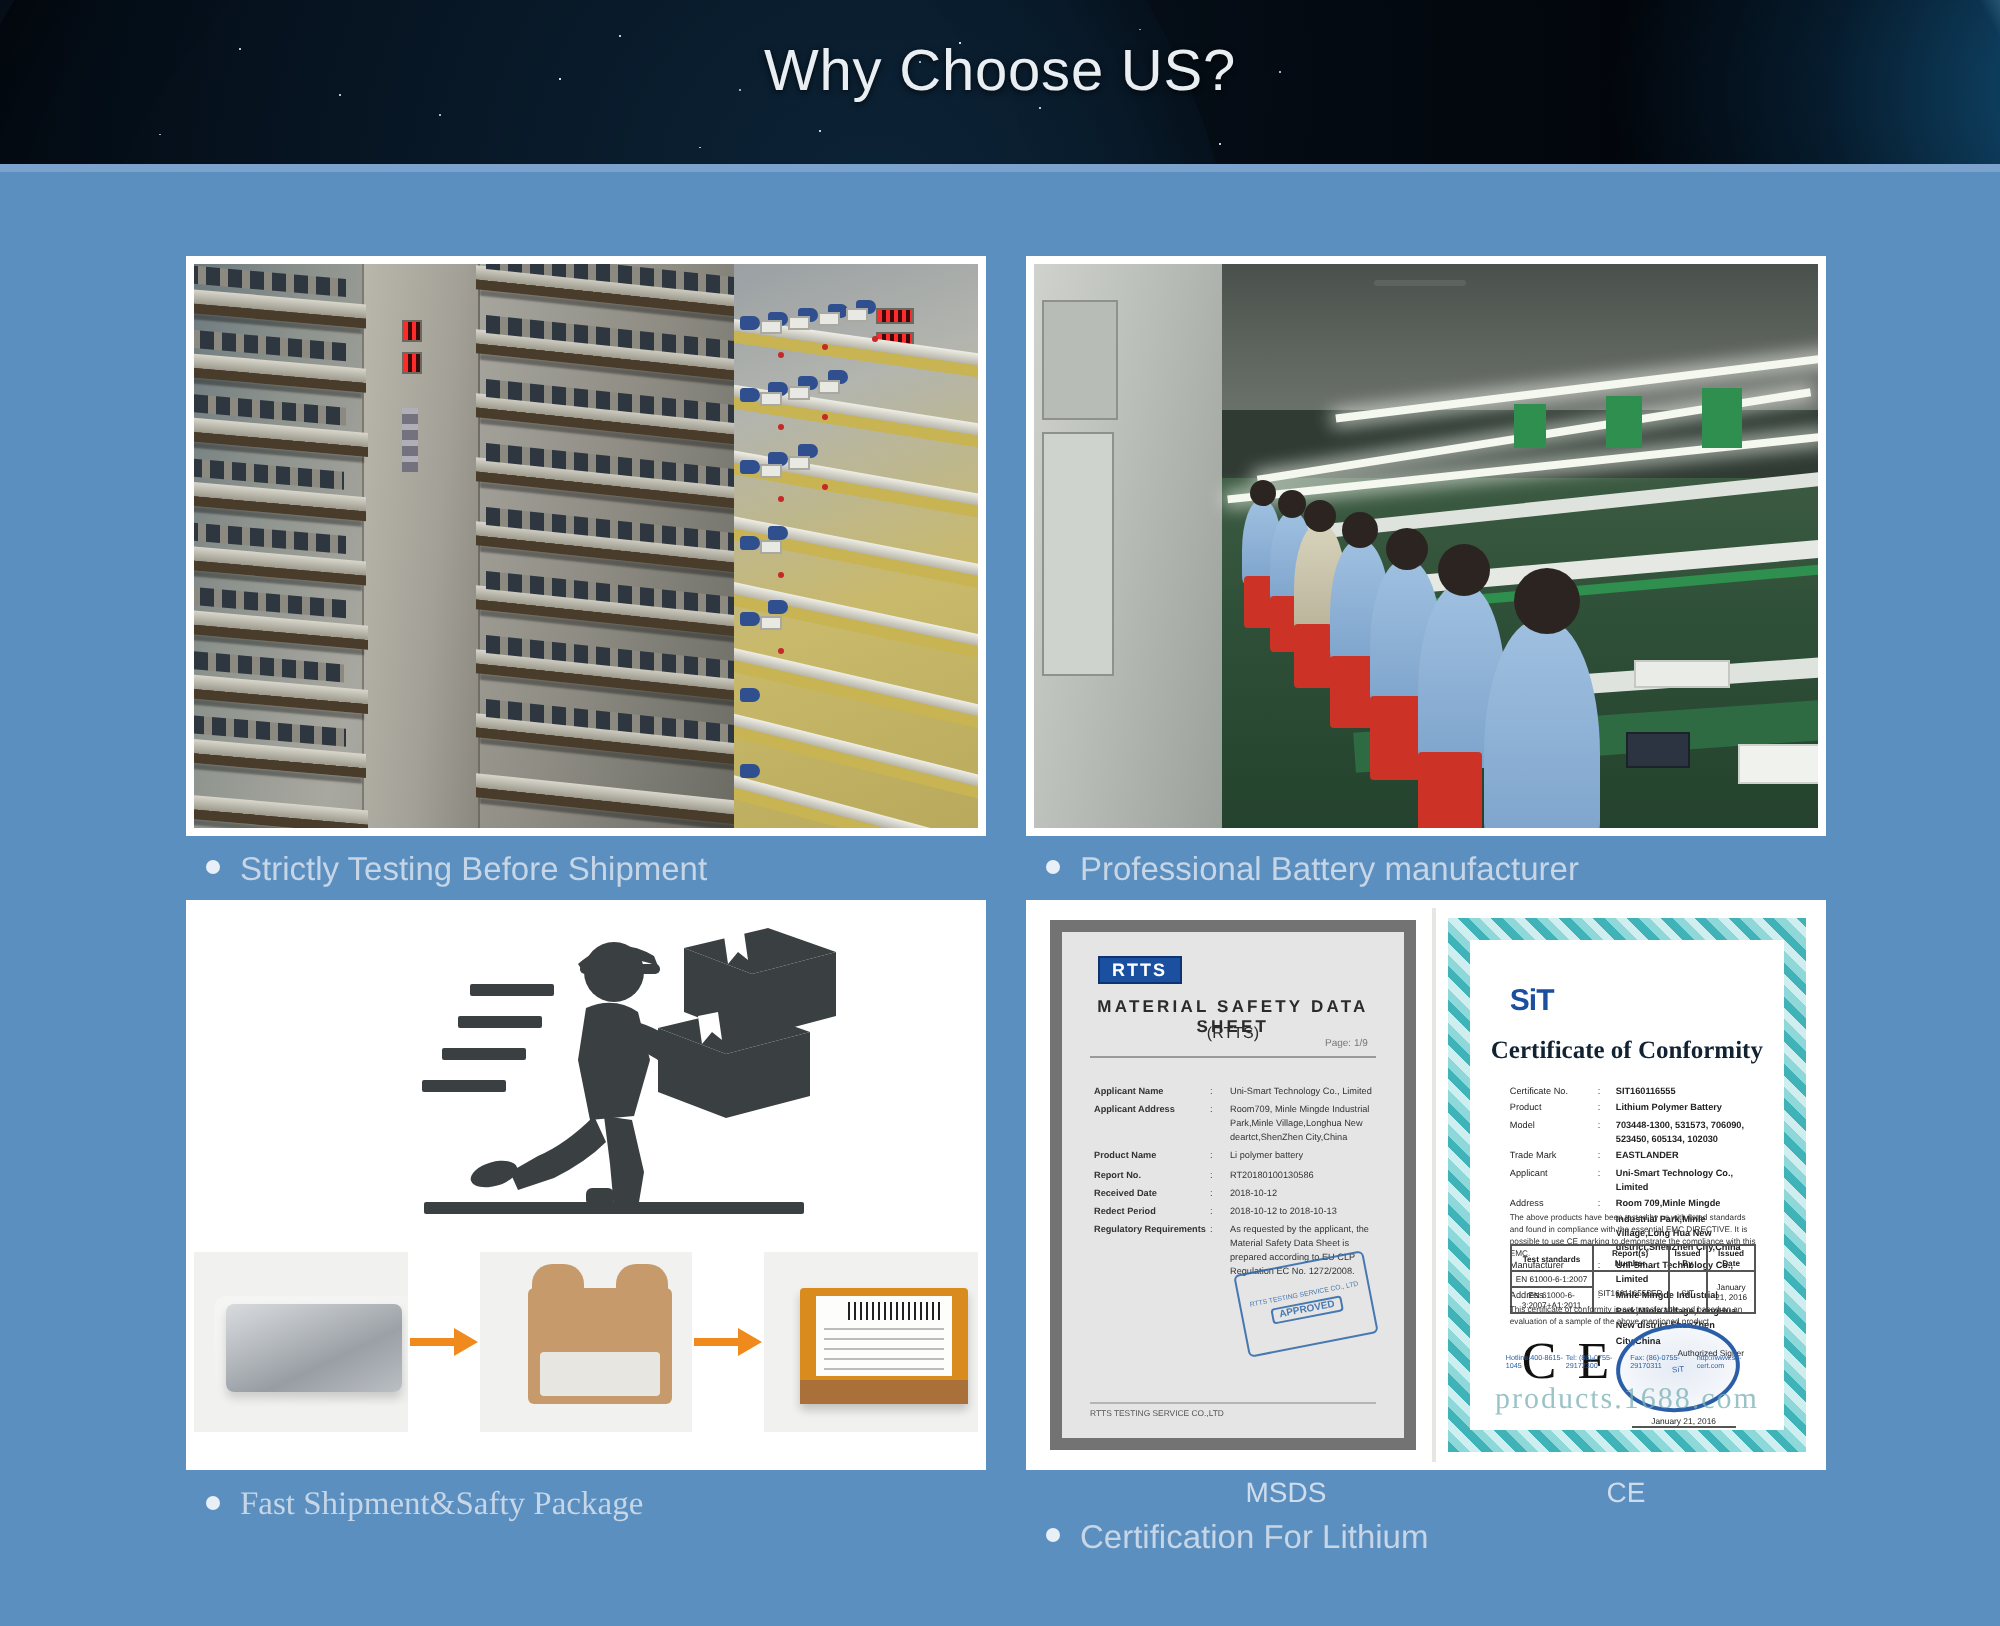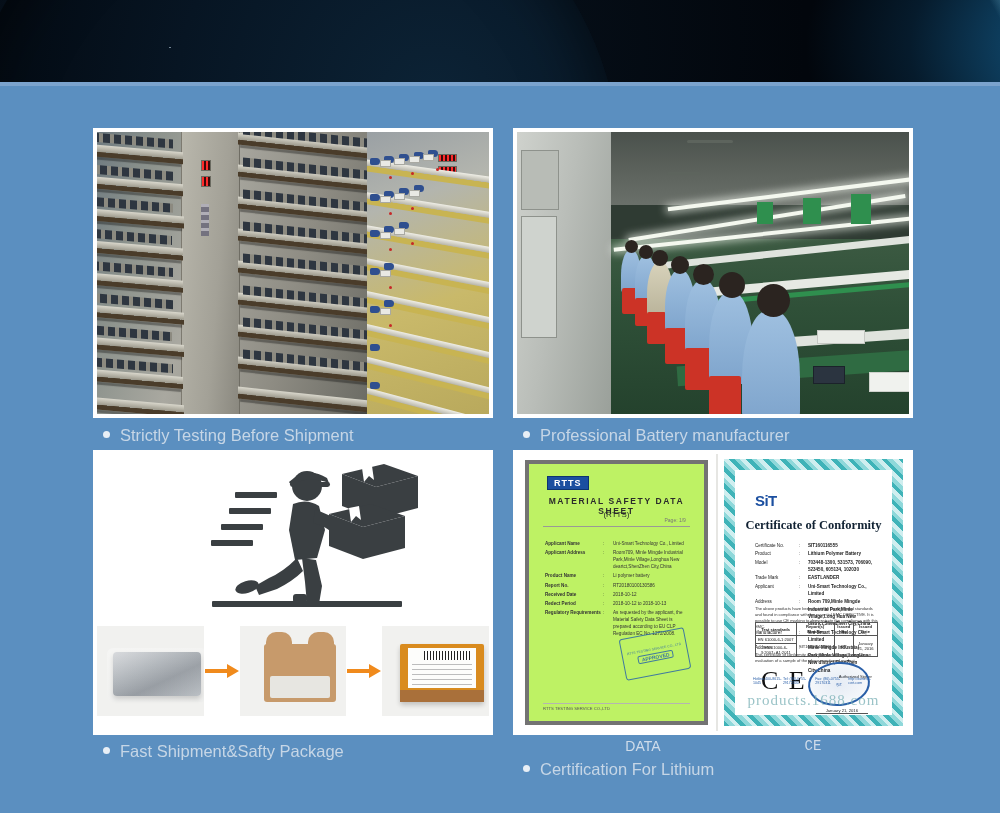--- a/index.html
+++ b/index.html
@@ -114,21 +114,21 @@
     background:repeating-linear-gradient(90deg,#222 0 1px,#fff 1px 3px);}
   .box-ship .lines{position:absolute;left:4px;top:14px;right:4px;bottom:3px;
     background:repeating-linear-gradient(0deg,#bdbdbd 0 1px,transparent 1px 5px);}
   .box-ship .base{position:absolute;left:0;right:0;bottom:0;height:12px;background:#a9703a;}
 
   
   .certs{position:absolute;inset:0;background:#f3f3f1;display:flex;}
   .cert{position:relative;height:100%;overflow:hidden;background:#ffffff;}
   .msds{width:51%;border-right:2px solid #e6e6e3;}
   .ce{width:49%;}
-  .msds-page{position:absolute;left:8px;top:6px;right:8px;bottom:6px;background:#bef264;border:4px solid #737373;}
+  .msds-page{position:absolute;left:8px;top:6px;right:8px;bottom:6px;background:#e5e5e5;border:6px solid #737373;}
   .rtts{position:absolute;left:18px;top:12px;padding:1px 6px;background:#1b4fa0;color:#fff;
     font-size:9px;font-weight:bold;letter-spacing:1px;border:1px solid #0d3470;}
   .msds-title{position:absolute;left:0;right:0;top:32px;text-align:center;color:#2b2b2b;
     font-size:8.5px;letter-spacing:1.6px;font-weight:bold;}
   .msds-sub{position:absolute;left:0;right:0;top:46px;text-align:center;color:#2b2b2b;font-size:8px;}
   .msds-rule{position:absolute;left:14px;right:14px;top:62px;height:1px;background:#9a9a96;}
   .msds-page-no{position:absolute;right:18px;top:53px;font-size:5px;color:#777;}
   .msds-fields{position:absolute;left:16px;right:12px;top:76px;font-size:4.6px;color:#333;line-height:1.55;}
   .msds-fields .row{display:flex;margin-bottom:2px;}
   .msds-fields .k{width:58px;font-weight:bold;flex:none;}
@@ -175,20 +175,21 @@
 </head>
 <body>
 
 <div class="page">
 
   <div class="banner">
     <div class="space"></div>
     <div class="earth"></div>
     <div class="limb"></div>
     <div class="stars"></div>
+    <div class="banner-title">Why Choose US?</div>
   </div>
   <div class="banner-underline"></div>
 
   <div class="grid">
 
     <div class="cell" style="left:513px;top:42px;width:400px;height:290px;">
       <div class="photo" style="left:0;top:0;width:400px;height:290px;">
         <div class="fac">
           <div class="ceil"></div>
           <div class="floor"></div>
@@ -436,21 +437,21 @@
                 <div class="label">
                     <div class="barcode"></div>
                     <div class="lines"></div>
                   </div>
                 <div class="base"></div>
               </div>
             </div>
           </div>
         </div>
       </div>
-      <div class="caption" style="left:10px;top:292px;">
+      <div class="caption" style="left:10px;top:292px;font-family:Liberation Serif, serif;">
         <span class="bullet"></span><span>Fast Shipment&amp;Safty Package</span>
       </div>
     </div>
 
     <div class="cell" style="left:513px;top:364px;width:400px;height:285px;">
       <div class="photo" style="left:0;top:0;width:400px;height:285px;">
         <div class="certs">
 
           <div class="cert msds">
             <div class="msds-page">
@@ -584,22 +585,22 @@
                 <span>Tel: (86)-0755-29172300</span>
                 <span>Fax: (86)-0755-29170311</span>
                 <span>http://www.sit-cert.com</span>
               </div>
               <div class="watermark">products.1688.com</div>
             </div>
           </div>
         </div>
       </div>
 
-      <div class="cert-label" style="left:60px;top:288px;width:140px;">DATA</div>
-      <div class="cert-label" style="left:230px;top:288px;width:140px;font-family:Liberation Mono, monospace;">CE</div>
+      <div class="cert-label" style="left:60px;top:288px;width:140px;">MSDS</div>
+      <div class="cert-label" style="left:230px;top:288px;width:140px;">CE</div>
 
       <div class="caption" style="left:10px;top:310px;">
         <span class="bullet"></span><span>Certification For Lithium</span>
       </div>
     </div>
 
   </div>
 </div>
 
 </body></html>

